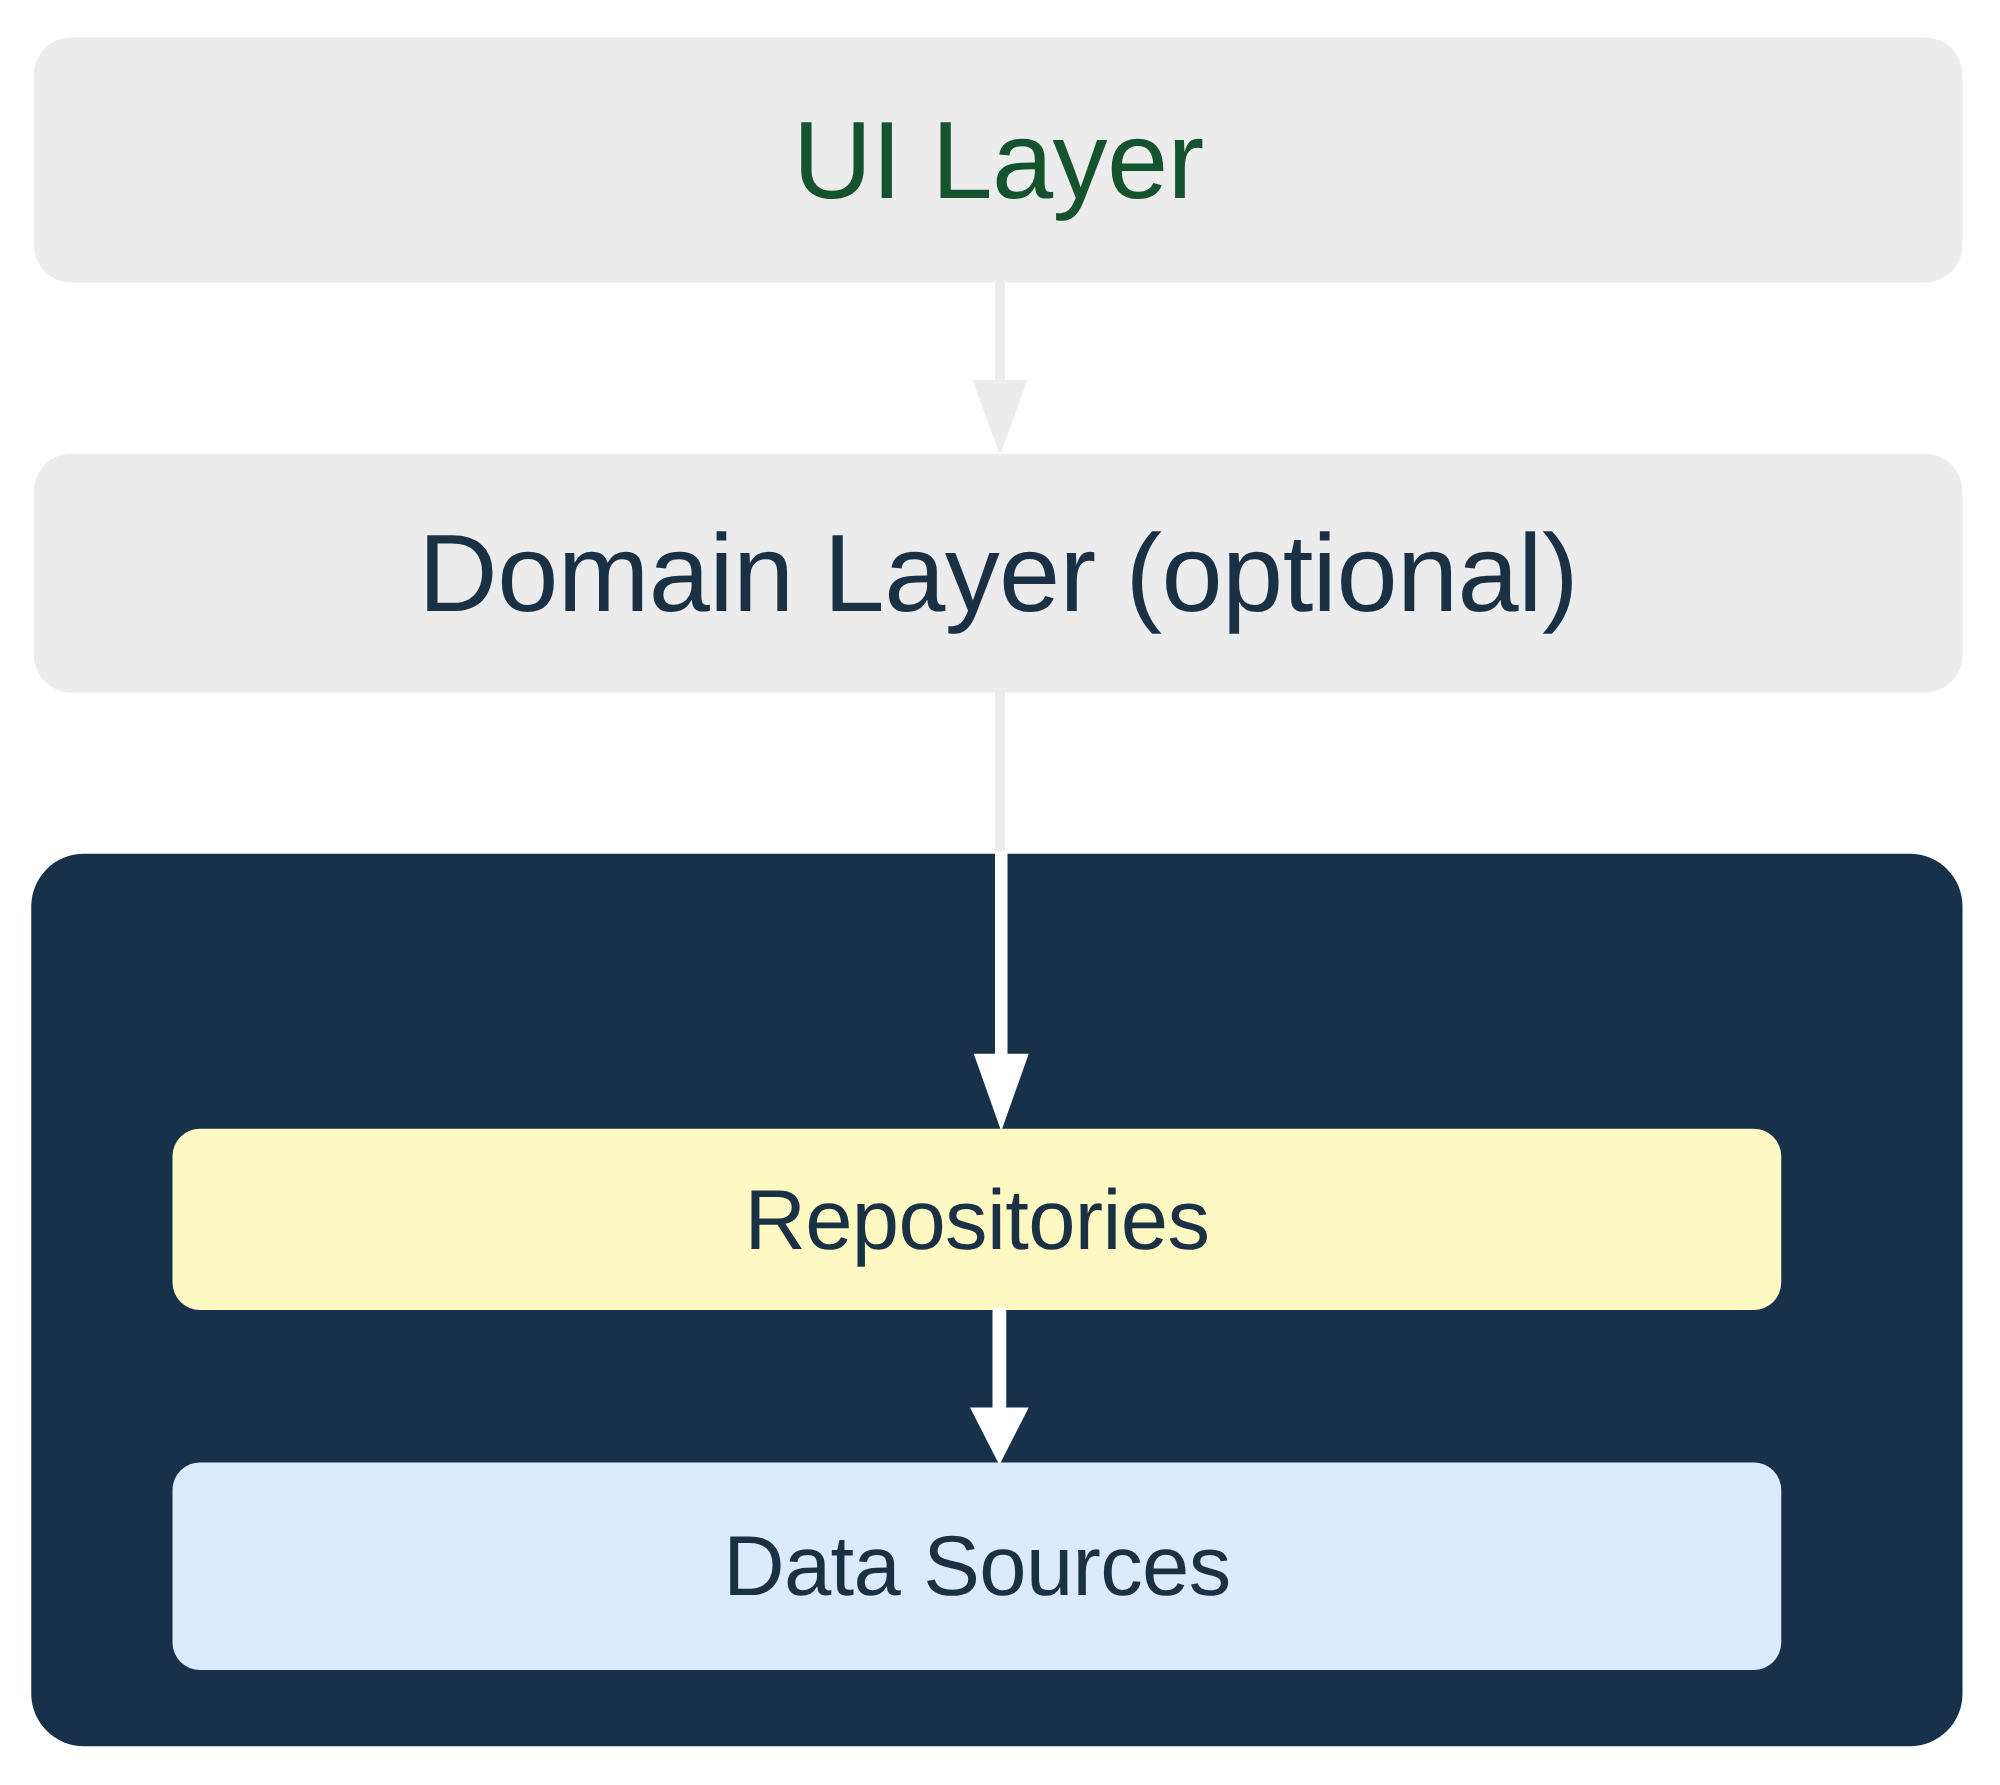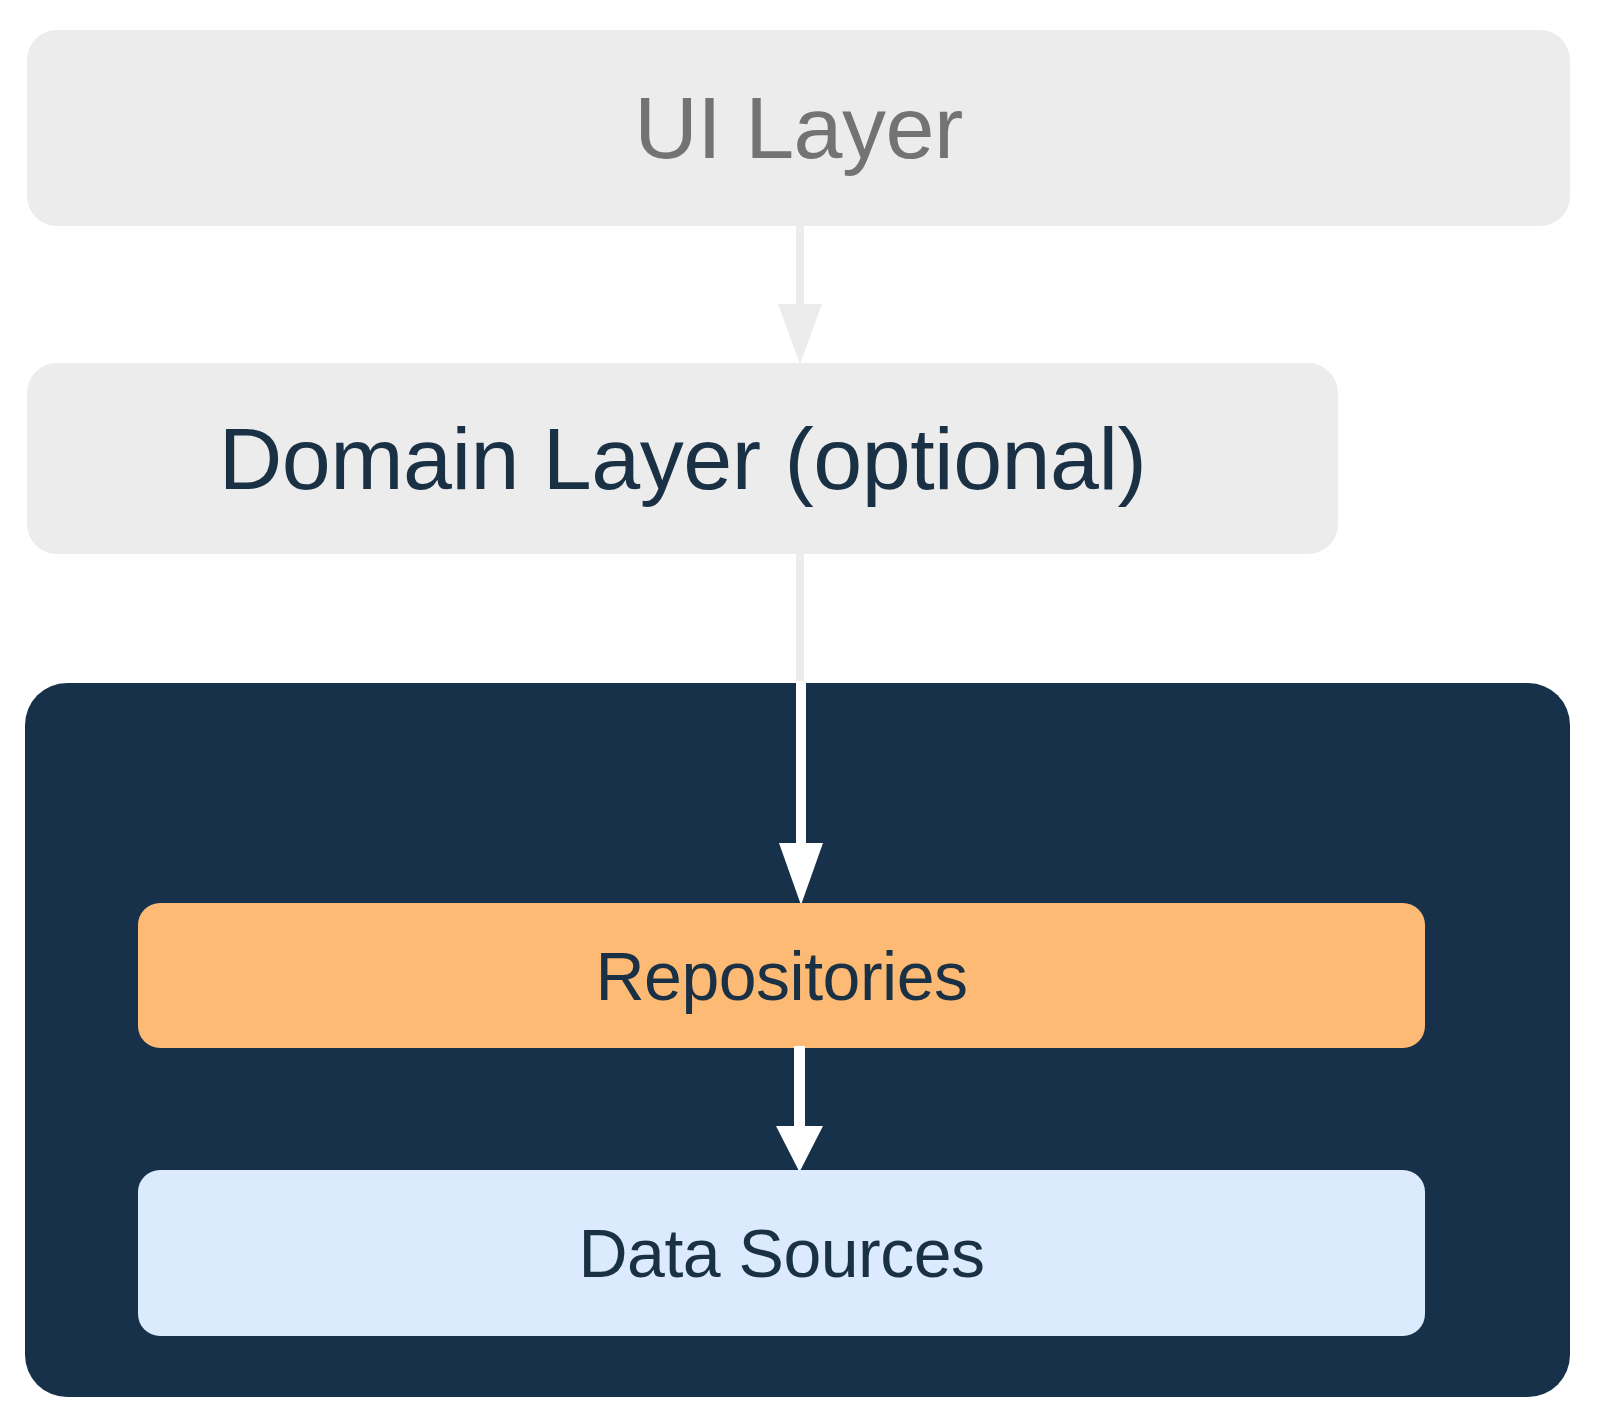--- a/index.html
+++ b/index.html
@@ -39,28 +39,28 @@
   #ui-layer {
     left: 27px;
     top: 30px;
     width: 1543px;
     height: 196px;
     background: #ececec;
     border-radius: 30px;
   }
   #ui-layer .layer-label {
     font-size: 88px;
-    color: #737373;
+    color: #14532d;
   }
 
   
   #domain-layer {
     left: 27px;
     top: 363px;
-    width: 1311px;
+    width: 1543px;
     height: 191px;
     background: #ececec;
     border-radius: 30px;
   }
   #domain-layer .layer-label {
     font-size: 88px;
     color: #1a3044;
   }
 
   
@@ -84,21 +84,21 @@
     letter-spacing: -0.5px;
     white-space: nowrap;
   }
 
   
   #repositories-box {
     left: 138px;
     top: 903px;
     width: 1287px;
     height: 145px;
-    background: #fdba74;
+    background: #fef9c3;
     border-radius: 22px;
   }
   #repositories-box .layer-label {
     font-size: 68px;
     color: #1a3044;
   }
 
   #data-sources-box {
     left: 138px;
     top: 1170px;

